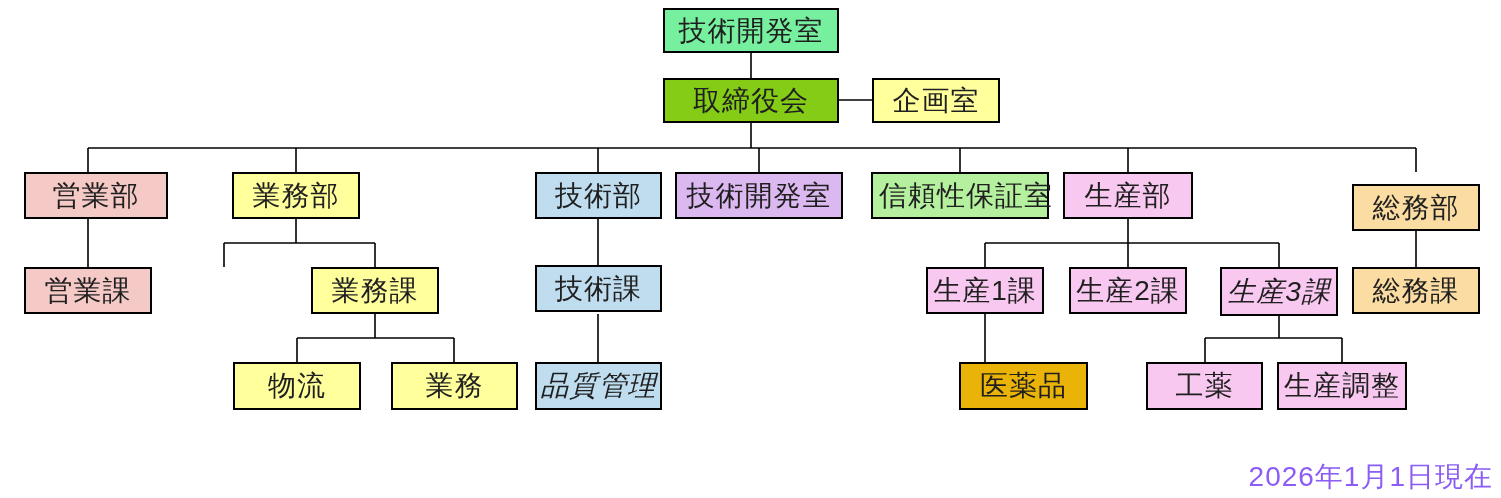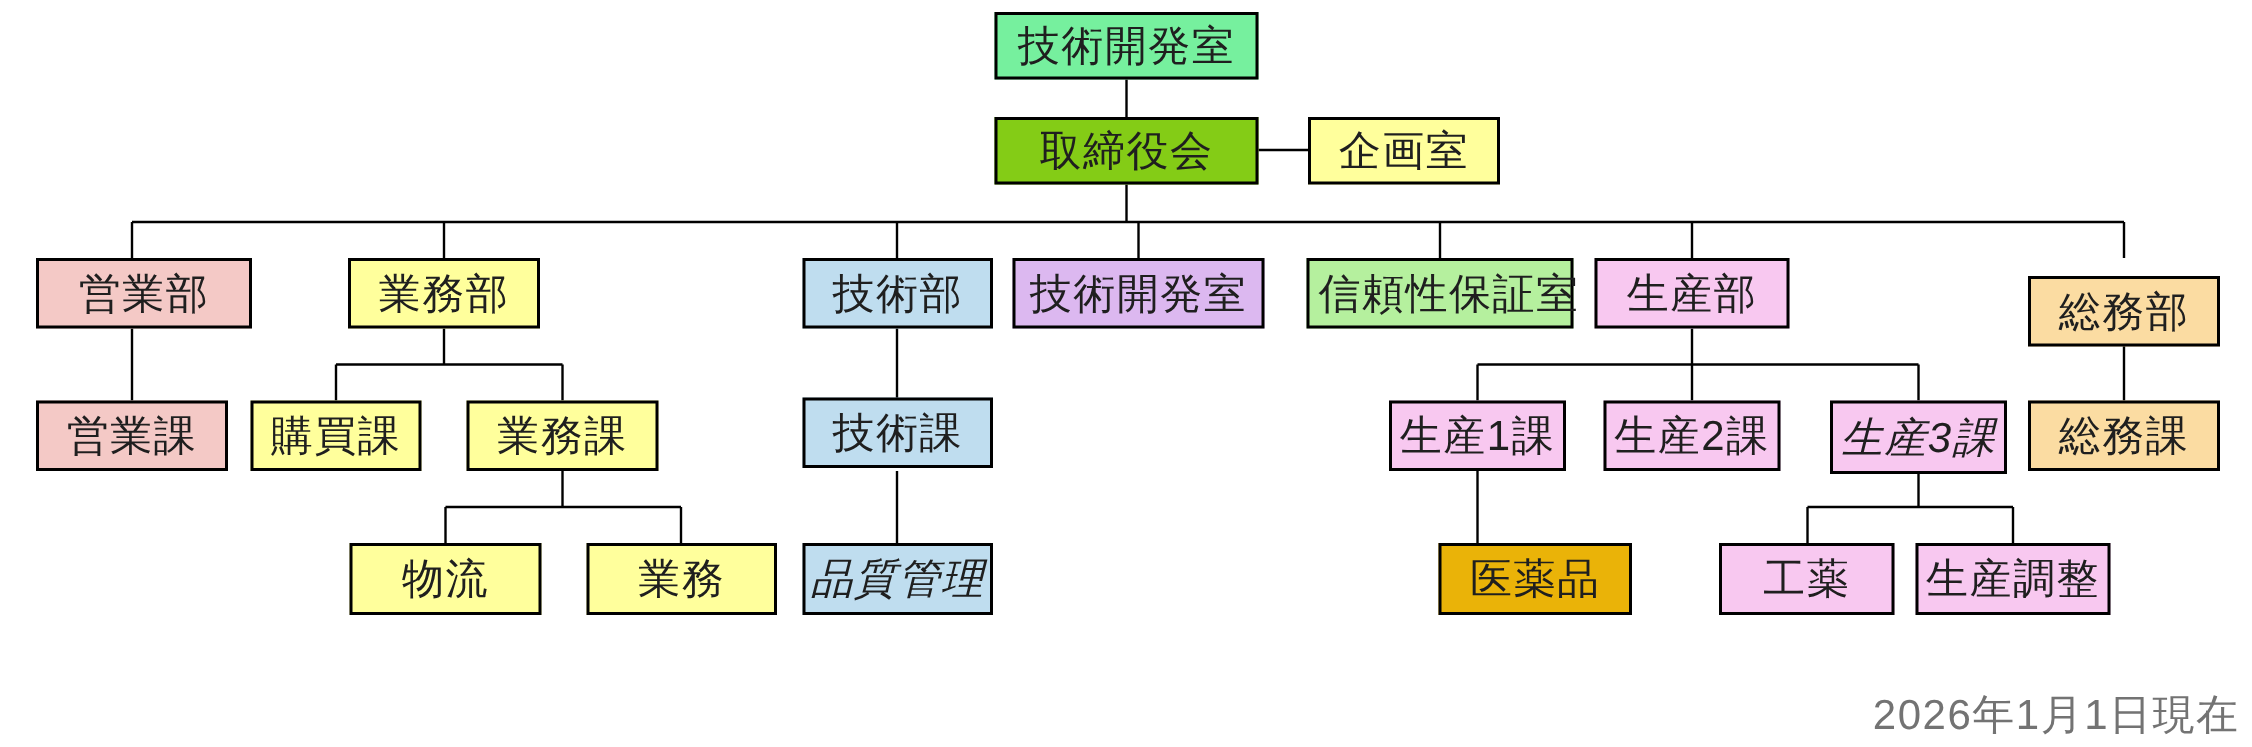--- a/index.html
+++ b/index.html
@@ -21,21 +21,21 @@
     display:flex;align-items:center;justify-content:center;
     font-size:28px;
     color:#1f1f1f;
     letter-spacing:1px;
     white-space:nowrap;
   }
   .date-note{
     position:absolute;
     top:458px;right:8px;
     font-size:28px;
-    color:#737373;
+    color:#8b5cf6;
     letter-spacing:1px;
   }
 </style>
 </head>
 <body>
 
 <div class="canvas">
   <svg class="connectors" width="1501" height="498" viewBox="0 0 1501 498" xmlns="http://www.w3.org/2000/svg">
       <line x1="751" y1="53" x2="751" y2="78"></line>
       <line x1="839" y1="100" x2="872" y2="100"></line>
@@ -98,23 +98,20 @@
     </div>
     <div class="node" style="left: 1063px; top: 172px; width: 130px; height: 47px; background: rgb(248, 200, 240);">
       <span>生産部</span>
     </div>
     <div class="node" style="left: 1352px; top: 184px; width: 128px; height: 47px; background: rgb(251, 220, 162);">
       <span>総務部</span>
     </div>
     <div class="node" style="left: 24px; top: 267px; width: 128px; height: 47px; background: rgb(244, 201, 198);">
       <span>営業課</span>
     </div>
-    <div class="node" style="left: 167px; top: 267px; width: 114px; height: 47px; background: rgb(255, 255, 156);">
-      <span>購買課</span>
-    </div>
     <div class="node" style="left: 311px; top: 267px; width: 128px; height: 47px; background: rgb(255, 255, 156);">
       <span>業務課</span>
     </div>
     <div class="node" style="left: 535px; top: 265px; width: 127px; height: 47px; background: rgb(191, 221, 239);">
       <span>技術課</span>
     </div>
     <div class="node" style="left: 926px; top: 267px; width: 118px; height: 47px; background: rgb(248, 200, 240);">
       <span>生産1課</span>
     </div>
     <div class="node" style="left: 1069px; top: 267px; width: 118px; height: 47px; background: rgb(248, 200, 240);">

